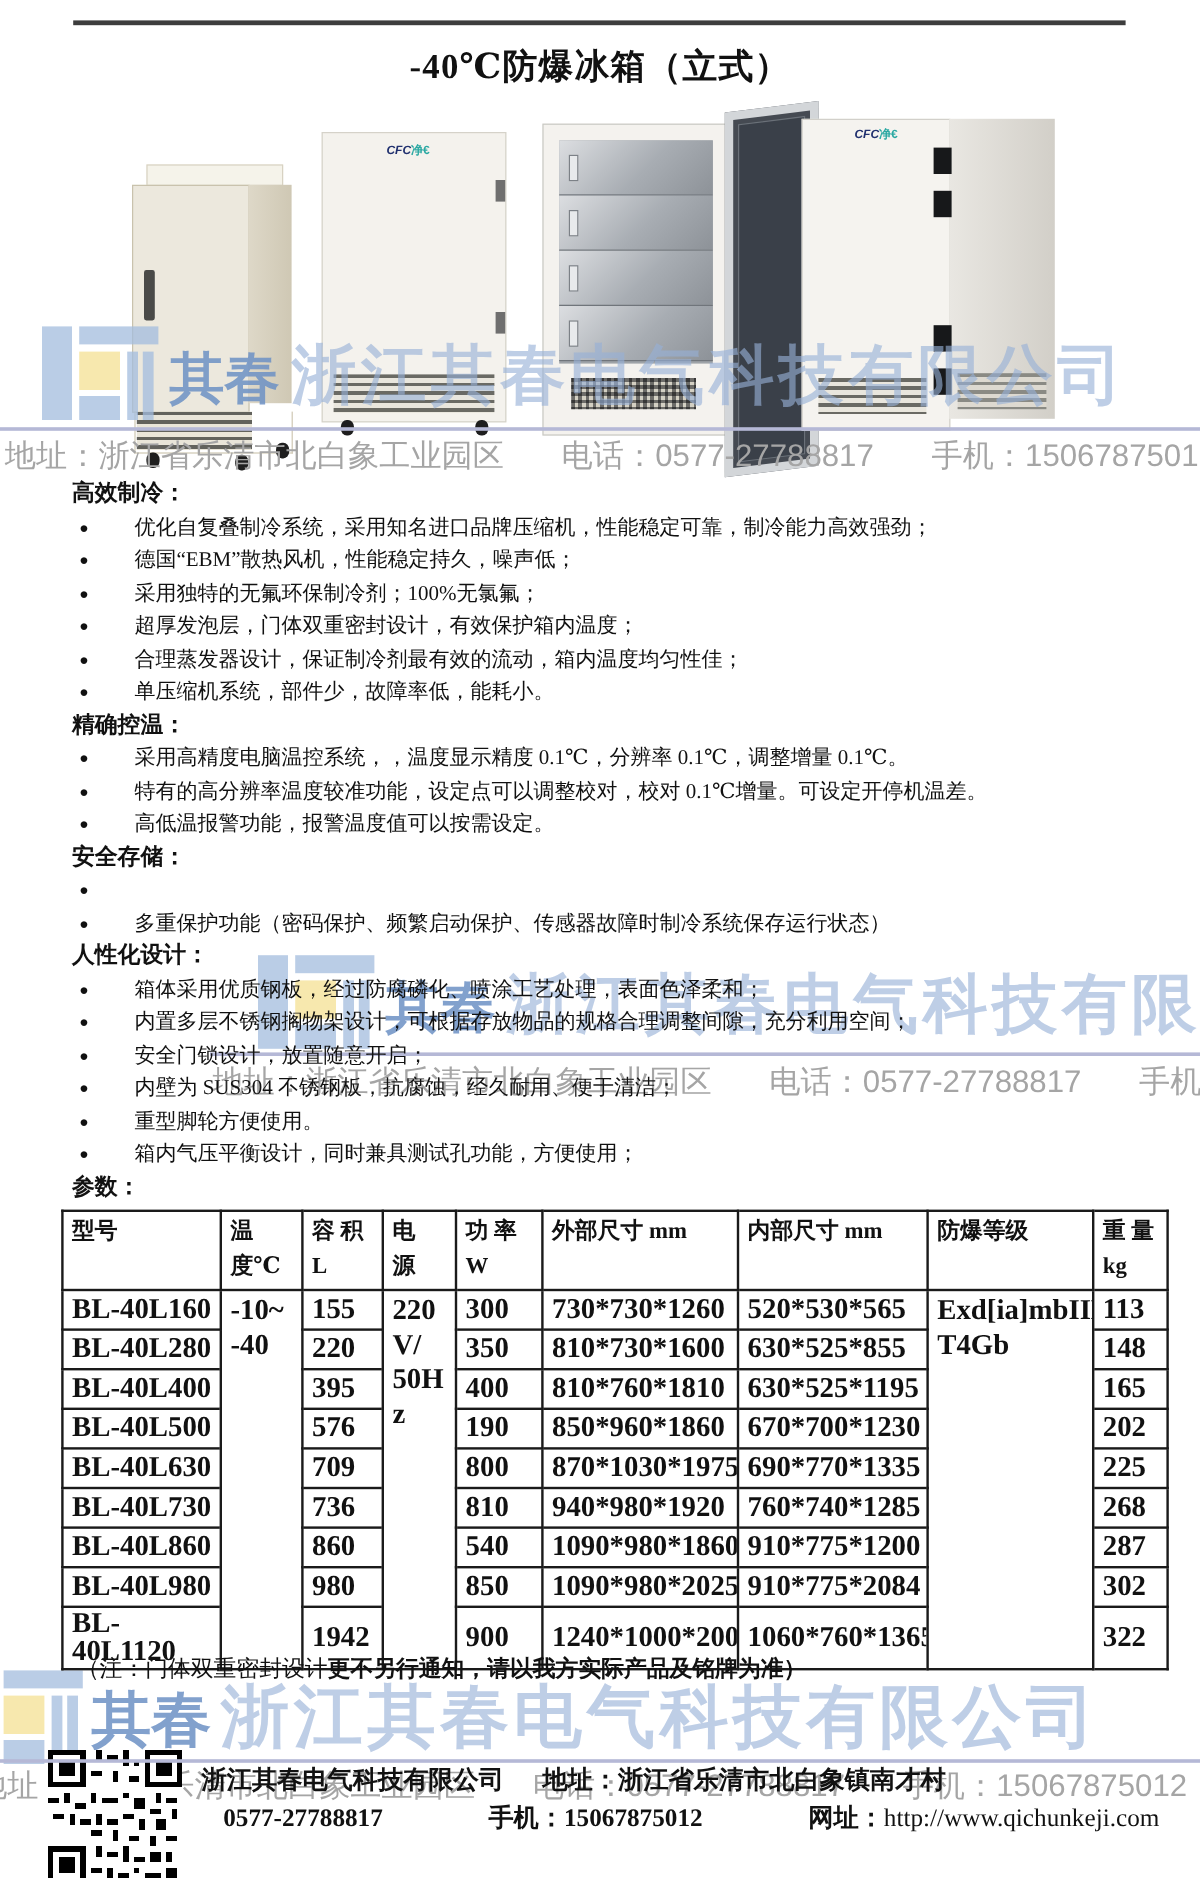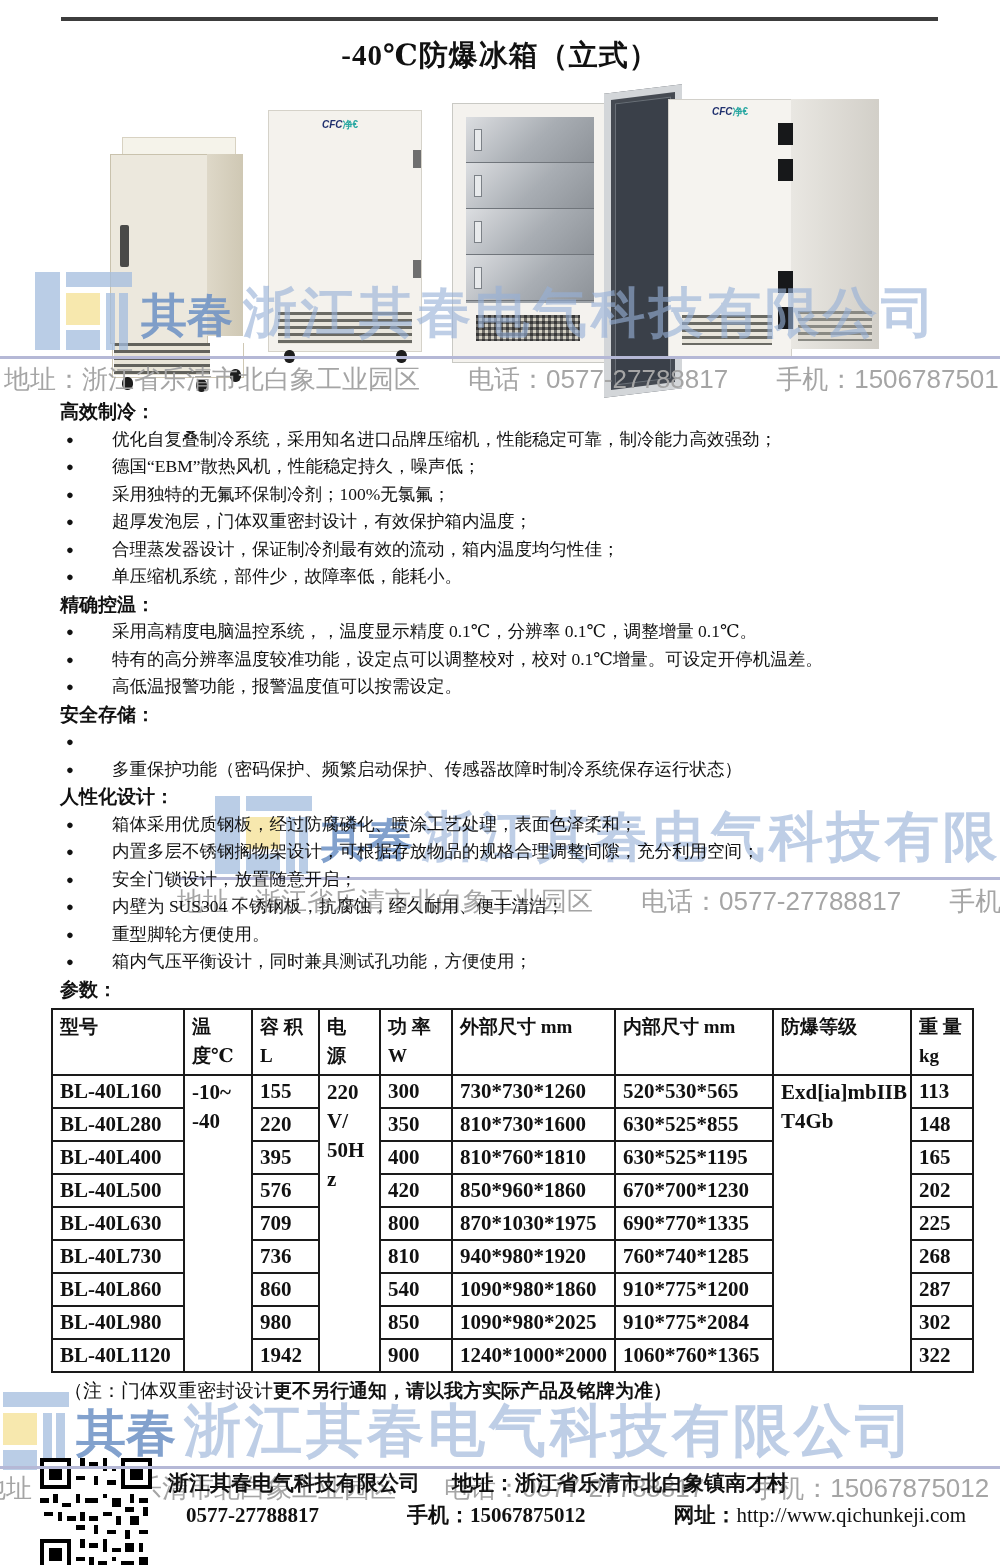--- a/index.html
+++ b/index.html
@@ -86,21 +86,21 @@
   .sec-head{font-size:19px;font-weight:bold;line-height:27.5px;}
   .b-row{display:flex;line-height:27.5px;}
   .b-dot{width:46px;padding-left:6px;font-size:13px;flex:none;}
   .b-text{font-size:17.5px;}
   
   #params-table{position:absolute;left:51px;top:1008px;width:921px;z-index:2;
                 border-collapse:collapse;table-layout:fixed;padding-left:32px;}
   #params-table th,#params-table td{border:2px solid #1a1a1a;white-space:pre-line;
                 font-weight:bold;padding:2px 7px;overflow:hidden;}
   #params-table th{font-size:19px;text-align:left;vertical-align:top;height:60px;line-height:29px;}
-  #params-table td{font-size:21px;height:27px;vertical-align:middle;line-height:23px;}
+  #params-table td{font-size:24px;height:27px;vertical-align:middle;line-height:23px;}
   #params-table td.merged{vertical-align:top;line-height:29px;}
   
   .note{position:absolute;left:64px;top:1378px;font-size:19px;z-index:2;}
   .note b{font-weight:bold;}
   
   .footer{position:absolute;left:0;top:1455px;width:868px;height:110px;z-index:2;}
   .qr{position:absolute;left:40px;top:3px;width:112px;height:112px;}
   .f-line1{position:absolute;left:168px;top:14px;font-size:21px;font-weight:bold;white-space:nowrap;}
   .f-line1 span{margin-right:32px;}
   .f-line2{position:absolute;left:186px;top:46px;font-size:21px;font-weight:bold;white-space:nowrap;}
@@ -319,21 +319,21 @@
           <td>BL-40L400</td>
           <td>395</td>
           <td>400</td>
           <td>810*760*1810</td>
           <td>630*525*1195</td>
           <td>165</td>
         </tr>
         <tr>
           <td>BL-40L500</td>
           <td>576</td>
-          <td>420</td>
+          <td>190</td>
           <td>850*960*1860</td>
           <td>670*700*1230</td>
           <td>202</td>
         </tr>
         <tr>
           <td>BL-40L630</td>
           <td>709</td>
           <td>800</td>
           <td>870*1030*1975</td>
           <td>690*770*1335</td>

